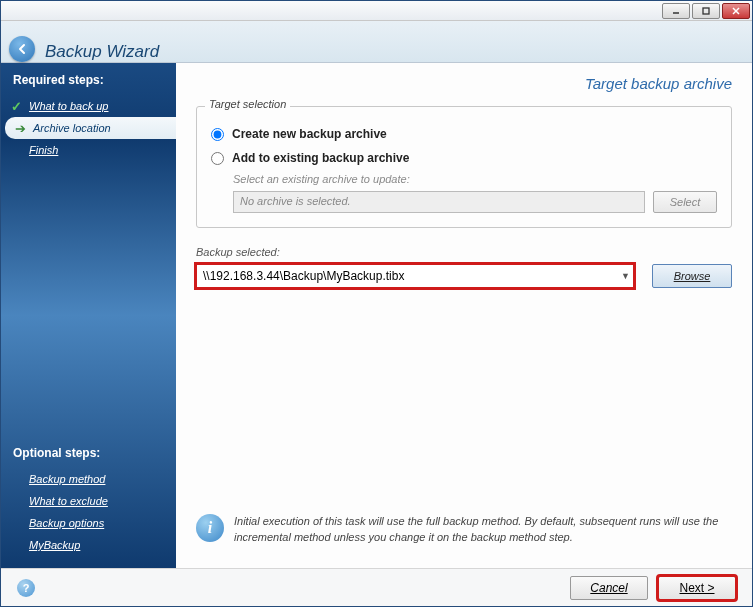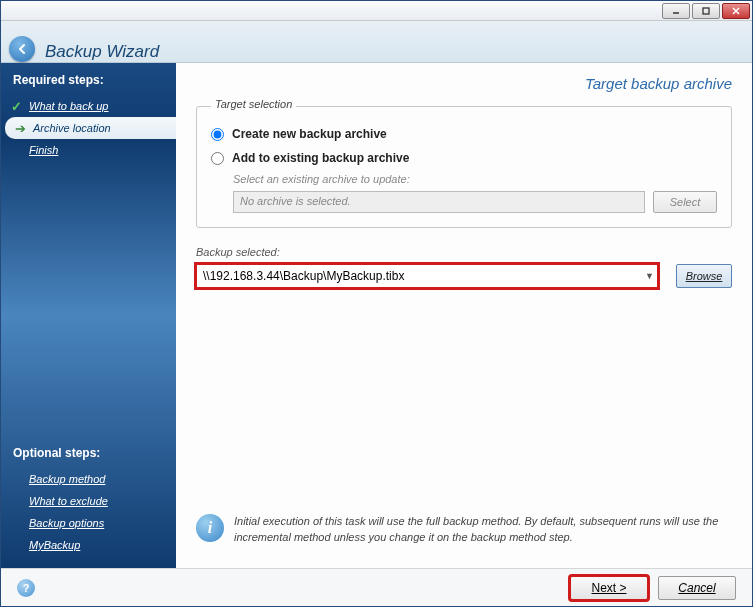--- a/index.html
+++ b/index.html
@@ -26,37 +26,37 @@
     .sidebar-item.active { background: linear-gradient(to bottom, #f4f8fb, #e3edf4); color: #0a3d6e; border-radius: 10px 0 0 10px; margin-left: 4px; }
     .sidebar-item.active a { color: #0a3d6e; font-style: italic; text-decoration: none; }
     .sidebar-item.active .arrow { position: absolute; left: 10px; color: #3a8a3a; font-size: 13px; }
     .sidebar-spacer { flex: 1; }
     .sidebar-optional { padding-bottom: 12px; }
     
     .main { flex: 1; background: #fdfdfd; padding: 12px 20px 10px 20px; display: flex; flex-direction: column; }
     .main-title { font-size: 15px; color: #2e6bab; font-style: italic; margin-bottom: 14px; padding-left: 2px; text-align: right; }
     
     .fieldset { border: 1px solid #c8c8c8; border-radius: 3px; padding: 10px 14px 14px; margin-bottom: 18px; position: relative; }
-    .fieldset-legend { position: absolute; top: -9px; left: 14px; background: #fdfdfd; padding: 0 4px; font-size: 11px; font-style: italic; color: #444; }
+    .fieldset-legend { position: absolute; top: -9px; left: 8px; background: #fdfdfd; padding: 0 4px; font-size: 11px; font-style: italic; color: #444; }
     
     .radio-row { display: flex; align-items: center; margin: 10px 0 8px 0; }
     .radio-row input { margin-right: 8px; }
     .radio-row label { font-size: 12px; font-weight: bold; color: #222; }
     .sub-hint { font-size: 11px; font-style: italic; color: #8a8a8a; margin-left: 22px; margin-top: 4px; margin-bottom: 6px; }
     .select-row { display: flex; align-items: center; margin-left: 22px; gap: 8px; }
     .select-field { flex: 1; background: #eee; border: 1px solid #bbb; padding: 3px 6px; font-size: 11px; font-style: italic; color: #888; height: 22px; }
     .select-btn { width: 64px; height: 22px; font-size: 11px; font-style: italic; color: #888; border: 1px solid #aaa; background: linear-gradient(to bottom, #f8f8f8, #e8e8e8); border-radius: 2px; }
     
     .location-label { font-size: 11px; font-style: italic; color: #555; margin-bottom: 6px; }
     .location-row { display: flex; align-items: flex-end; gap: 18px; }
     .location-input-wrap { position: relative; flex: 1; }
     .location-input { width: 100%; border: 1px solid #7a9ac0; padding: 4px 22px 4px 6px; font-size: 12px; height: 24px; background: #fff; }
     .location-dropdown { position: absolute; right: 4px; top: 50%; transform: translateY(-50%); font-size: 9px; color: #555; pointer-events: none; }
     .highlight-red { outline: 3px solid #cf1b1b; outline-offset: -1px; }
-    .browse-btn { width: 56px; height: 24px; font-size: 11px; font-style: italic; border: 1px solid #5a84b8; background: linear-gradient(to bottom, #eef4fa, #cfe0ee); border-radius: 2px; cursor: pointer; text-decoration: underline; color: #222; }
+    .browse-btn { width: 80px; height: 24px; font-size: 11px; font-style: italic; border: 1px solid #5a84b8; background: linear-gradient(to bottom, #eef4fa, #cfe0ee); border-radius: 2px; cursor: pointer; text-decoration: underline; color: #222; }
     
     .info-row { display: flex; align-items: flex-start; gap: 10px; margin-top: auto; padding: 8px 0 12px; }
     .info-icon { width: 28px; height: 28px; border-radius: 50%; background: radial-gradient(circle at 35% 30%, #9cd0f0, #3d88c9); display: flex; align-items: center; justify-content: center; flex-shrink: 0; color: #fff; font-weight: bold; font-style: italic; font-family: Georgia, serif; font-size: 16px; }
     .info-text { font-size: 11px; font-style: italic; color: #444; line-height: 1.45; }
     
     .footer { height: 38px; border-top: 1px solid #d6d6d6; display: flex; align-items: center; padding: 0 16px; background: #f6f7f8; }
     .help-btn { width: 18px; height: 18px; border-radius: 50%; background: radial-gradient(circle at 35% 30%, #aad3ef, #4e97d4); color: #fff; display: flex; align-items: center; justify-content: center; cursor: pointer; font-weight: bold; font-size: 11px; }
     .footer-spacer { flex: 1; }
     .footer-btn { width: 78px; height: 24px; margin-left: 10px; border: 1px solid #999; background: linear-gradient(to bottom, #fafafa, #e4e4e4); border-radius: 2px; font-size: 12px; cursor: pointer; text-decoration: underline; display: inline-flex; align-items: center; justify-content: center; }
   </style>
@@ -164,17 +164,17 @@
         <div class="info-icon">i</div>
         <div class="info-text">Initial execution of this task will use the full backup method. By default, subsequent runs will use the incremental method unless you change it on the backup method step.</div>
       </div>
     </div>
 
   </div>
 
   <div class="footer">
     <div class="help-btn">?</div>
     <div class="footer-spacer"></div>
+    <button class="footer-btn" style="font-style:italic">Cancel</button>
     <button class="footer-btn highlight-red">Next &gt;</button>
-    <button class="footer-btn" style="font-style:italic">Cancel</button>
   </div>
 
 </div>
 
 </body></html>

